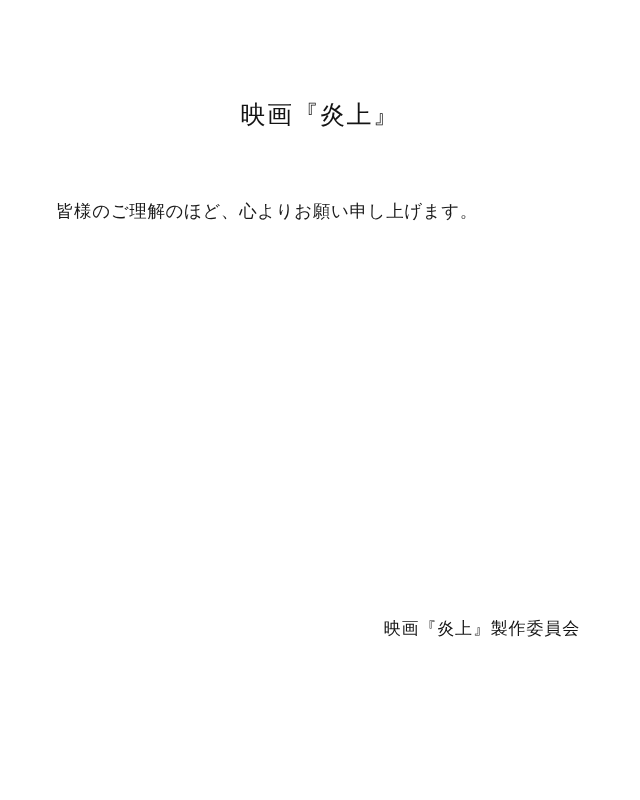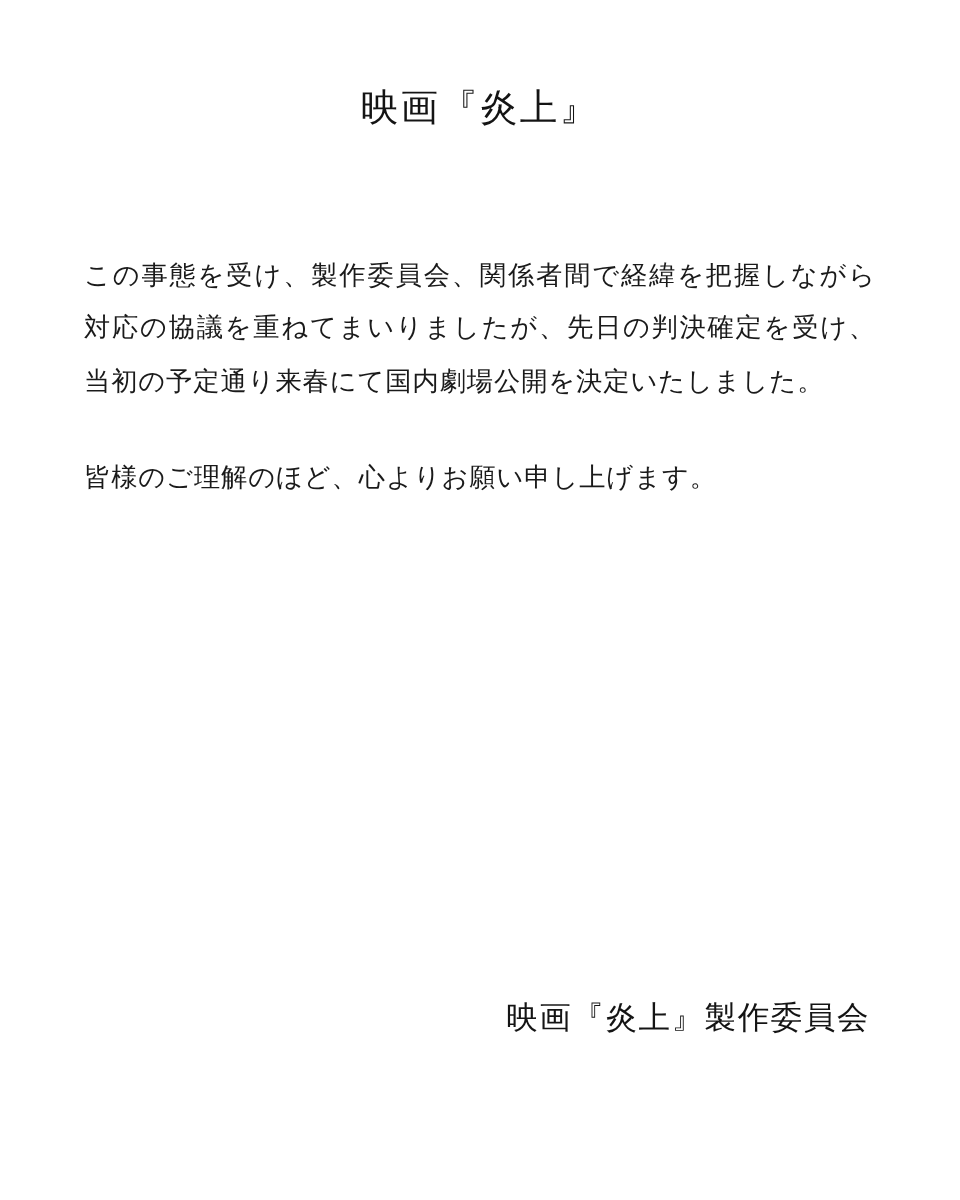--- a/index.html
+++ b/index.html
@@ -11,24 +11,23 @@
     height: 800px;
     background: #ffffff;
     font-family: "DejaVu Serif", "Liberation Serif", serif;
     color: #1a1a1a;
     overflow: hidden;
   }
   .page {
     box-sizing: border-box;
     width: 640px;
     height: 784px;
-    padding: 52px 56px 40px 56px;
+    padding: 95px 56px 40px 56px;
     display: flex;
     flex-direction: column;
-    gap: 16px;
   }
   .title-block {
     text-align: center;
     margin-bottom: 58px;
   }
   .title-line {
     font-size: 25px;
     line-height: 1.62;
     letter-spacing: 0.06em;
     color: #141414;
@@ -48,38 +47,37 @@
   }
   .para:last-of-type {
     margin-bottom: 0;
   }
   .spacer {
     flex: 1 1 auto;
     min-height: 24px;
   }
   .signature {
     text-align: right;
-    font-size: 21px;
+    font-size: 17px;
     letter-spacing: 0.05em;
     color: #141414;
     padding-right: 4px;
-    margin-bottom: 52px;
+    margin-bottom: 104px;
   }
 </style>
 </head>
 <body>
 
 <div class="page">
 
   <div class="title-block">
     <div class="title-line">映画『炎上』</div>
   </div>
 
   <div class="body-block">
-    <p class="para">この事態を受け、製作委員会、関係者間で経緯を把握しながら対応の協議を重ねてまいりましたが、先日の判決確定を受け、当初の予定通り来春にて国内劇場公開を決定いたしました。</p>
     <p class="para">皆様のご理解のほど、心よりお願い申し上げます。</p>
   </div>
 
   <div class="spacer"></div>
 
   <div class="signature">映画『炎上』製作委員会</div>
 
 </div>
 
 </body></html>

